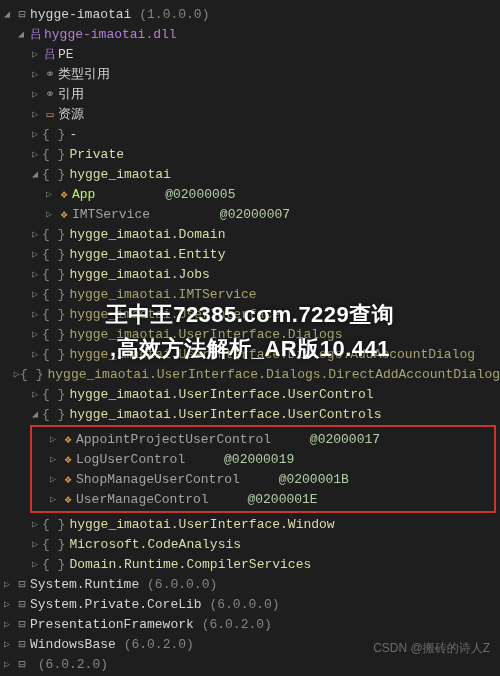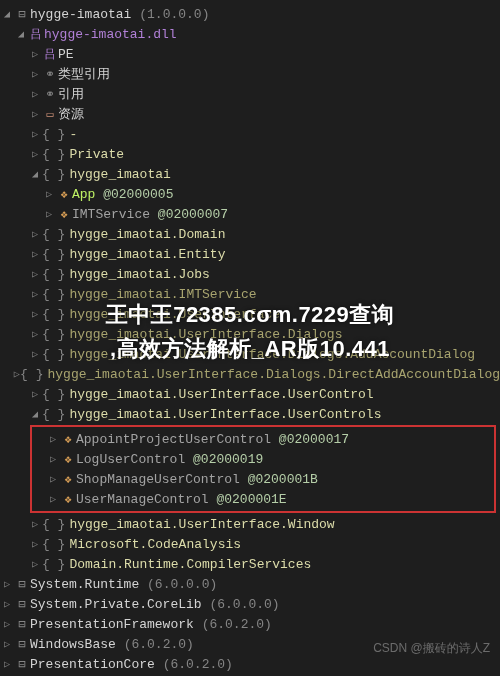--- a/index.html
+++ b/index.html
@@ -31,21 +31,21 @@
   .icon {
     width: 16px;
     display: inline-flex;
     justify-content: center;
     font-size: 12px;
   }
   .braces { color: #858585; margin-right: 4px; }
   .yellow { color: #dcdcaa; }
   .orange { color: #bef264; }
   .teal { color: #a3a3a3; }
-  .lime { color: #b5cea8; }
+  .lime { color: #b5cea8; margin-left: 31px; }
   .gray { color: #858585; }
   .white { color: #d4d4d4; }
   .dimyellow { color: #a8a46f; }
   .purple-ico { color: #b180d7; }
   .darkorange { color: #ce9178; }
   .orange-ico { color: #d69d55; }
   .gray-ico { color: #858585; }
   .label { display: inline; text-align: center; }
 
   .redbox {
@@ -312,21 +312,20 @@
   <div class="item">
       <span class="toggle">▷</span>
       <span class="icon gray-ico">⊟</span>
       <span class="white label">WindowsBase</span>
       <span>&nbsp;</span>
       <span class="gray label">(6.0.2.0)</span>
     </div>
   <div class="item">
       <span class="toggle">▷</span>
       <span class="icon gray-ico">⊟</span>
-      <span class="white label">PresentationCore</span>
       <span>&nbsp;</span>
       <span class="gray label">(6.0.2.0)</span>
     </div>
 
 </div>
 
 <div class="overlay">
   <div>王中王72385.cσm.7229查询</div>
   <div>,高效方法解析_AR版10.441</div>
 </div>

